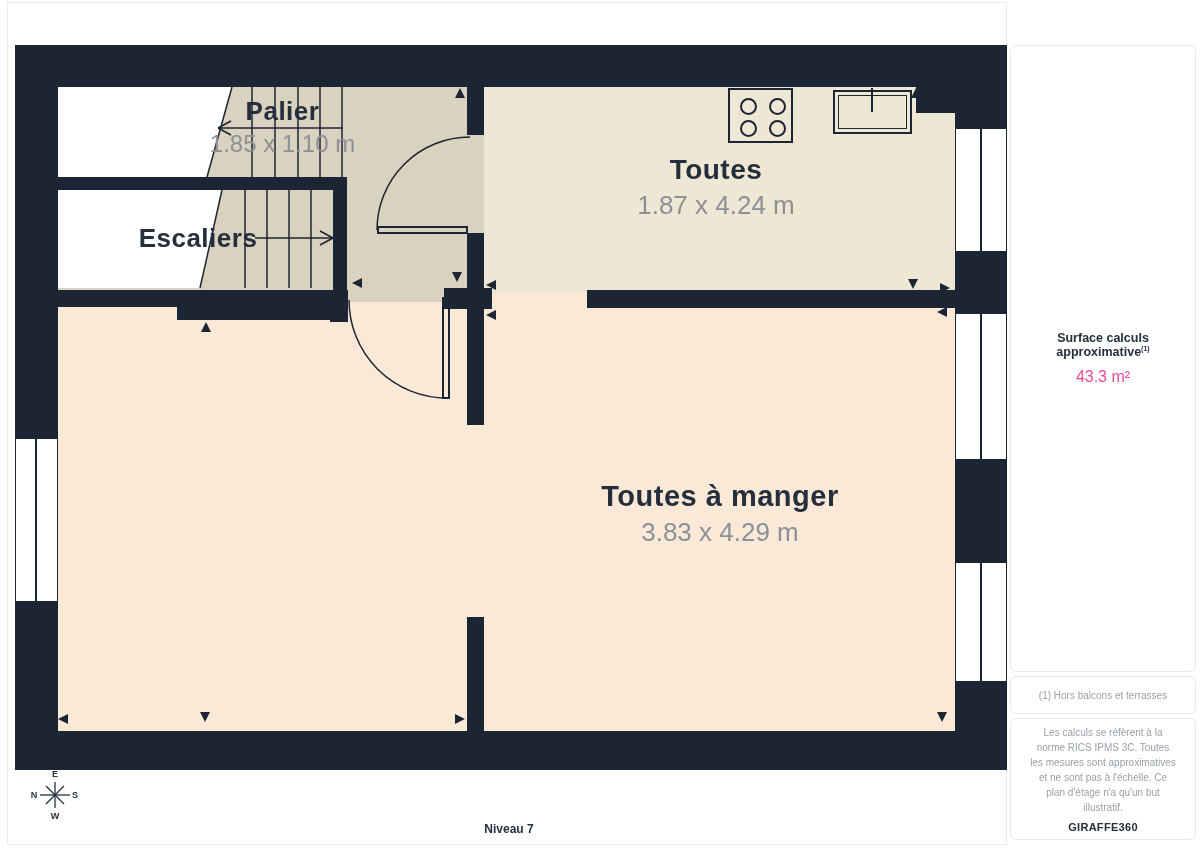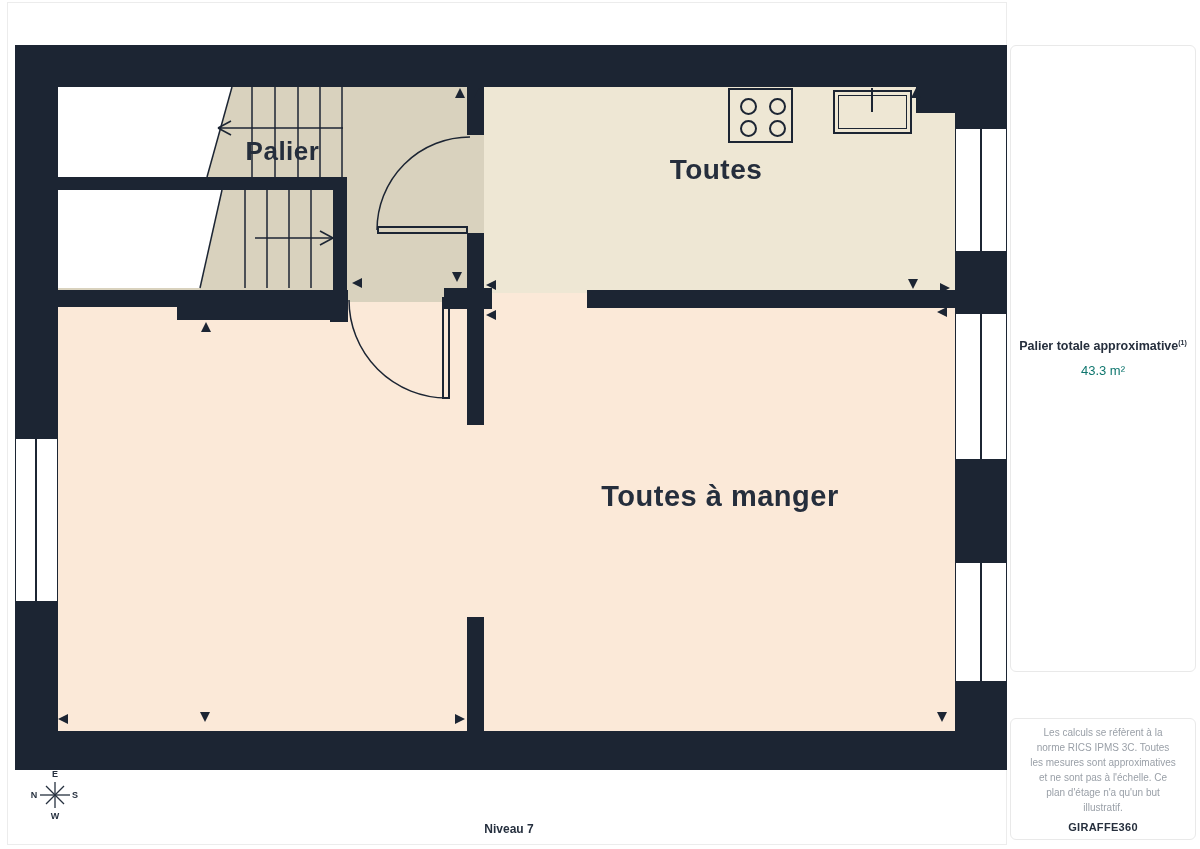--- a/index.html
+++ b/index.html
@@ -24,21 +24,21 @@
   .ar{position:absolute;width:0;height:0;}
   .ar-up{border-left:5px solid transparent;border-right:5px solid transparent;border-bottom:10px solid #1c2533;}
   .ar-down{border-left:5px solid transparent;border-right:5px solid transparent;border-top:10px solid #1c2533;}
   .ar-left{border-top:5px solid transparent;border-bottom:5px solid transparent;border-right:10px solid #1c2533;}
   .ar-right{border-top:5px solid transparent;border-bottom:5px solid transparent;border-left:10px solid #1c2533;}
   svg.overlay{position:absolute;left:0;top:0;pointer-events:none;}
   .sb-box{position:absolute;left:1010px;width:186px;border:1px solid #e9e9e9;border-radius:6px;box-sizing:border-box;background:#fff;
           display:flex;flex-direction:column;align-items:center;justify-content:center;text-align:center;}
   .sb-surface-label{font-size:12.5px;font-weight:700;color:#262f3d;}
   .sb-surface-label sup{font-size:7px;}
-  .sb-surface-value{font-size:13px;color:#0f766e;margin-top:9px;}
+  .sb-surface-value{font-size:16px;color:#ec4899;margin-top:9px;}
   .sb-small{font-size:10px;color:#9aa0a8;line-height:1.5;}
   .sb-brand{margin-top:6px;font-size:11px;color:#262f3d;letter-spacing:0.3px;}
   .sb-brand .b1{font-weight:600;}
   .sb-brand .b2{font-weight:800;}
   .compass-letter{position:absolute;font-size:9px;font-weight:700;color:#26303f;transform:translate(-50%,-50%);}
   #level-label{position:absolute;left:409px;top:822px;width:200px;text-align:center;
                font-size:12px;font-weight:700;color:#26303f;}
 </style>
 </head>
 <body>
@@ -138,42 +138,51 @@
   <div class="ar ar-left" style="left:486px;top:280px;"></div>
   <div class="ar ar-left" style="left:486px;top:310px;"></div>
   <div class="ar ar-down" style="left:908px;top:279px;"></div>
   <div class="ar ar-right" style="left:940px;top:283px;"></div>
   <div class="ar ar-left" style="left:937px;top:307px;"></div>
   <div class="ar ar-left" style="left:58px;top:714px;"></div>
   <div class="ar ar-down" style="left:200px;top:712px;"></div>
   <div class="ar ar-right" style="left:455px;top:714px;"></div>
   <div class="ar ar-down" style="left:937px;top:712px;"></div>
 
-  <div class="room-label" style="left:170px;top:98px;width:225px;margin-top:40px;">
+  <div class="room-label" style="left:170px;top:98px;width:225px;">
     <div class="room-name" style="font-size:26px;">Palier</div>
+    <div class="room-dims" style="font-size:24px;">1.85 x 1.10 m</div>
+  </div>
+  <div class="room-label" style="left:108px;top:225px;width:180px;">
+    <div class="room-name" style="font-size:26px;">Escaliers</div>
   </div>
   <div class="room-label" style="left:591px;top:156px;width:250px;">
     <div class="room-name" style="font-size:28px;">Toutes</div>
+    <div class="room-dims" style="font-size:26px;">1.87 x 4.24 m</div>
   </div>
   <div class="room-label" style="left:570px;top:482px;width:300px;">
     <div class="room-name" style="font-size:29px;">Toutes à manger</div>
+    <div class="room-dims" style="font-size:26px;">3.83 x 4.29 m</div>
   </div>
 
   <span class="compass-letter" style="left:55px;top:774px;">E</span>
   <span class="compass-letter" style="left:55px;top:816px;">W</span>
   <span class="compass-letter" style="left:34px;top:795px;">N</span>
   <span class="compass-letter" style="left:75px;top:795px;">S</span>
 
   <div id="level-label">Niveau 7</div>
 
   <div class="sb-box" style="top:45px;height:627px;">
     <div class="sb-surface-label">
-      <span>Palier totale approximative</span><sup>(1)</sup>
+      <span>Surface calculs approximative</span><sup>(1)</sup>
     </div>
     <div class="sb-surface-value">43.3 m²</div>
+  </div>
+  <div class="sb-box" style="top:676px;height:38px;">
+    <div class="sb-small">(1) Hors balcons et terrasses</div>
   </div>
   <div class="sb-box" style="top:718px;height:122px;padding:10px 18px;">
     <div class="sb-small">Les calculs se réfèrent à la norme RICS IPMS 3C. Toutes les mesures sont approximatives et ne sont pas à l'échelle. Ce plan d'étage n'a qu'un but illustratif.</div>
     <div class="sb-brand">
       <span class="b1">GIRAFFE</span><span class="b2">360</span>
     </div>
   </div>
 
 </div>
 

